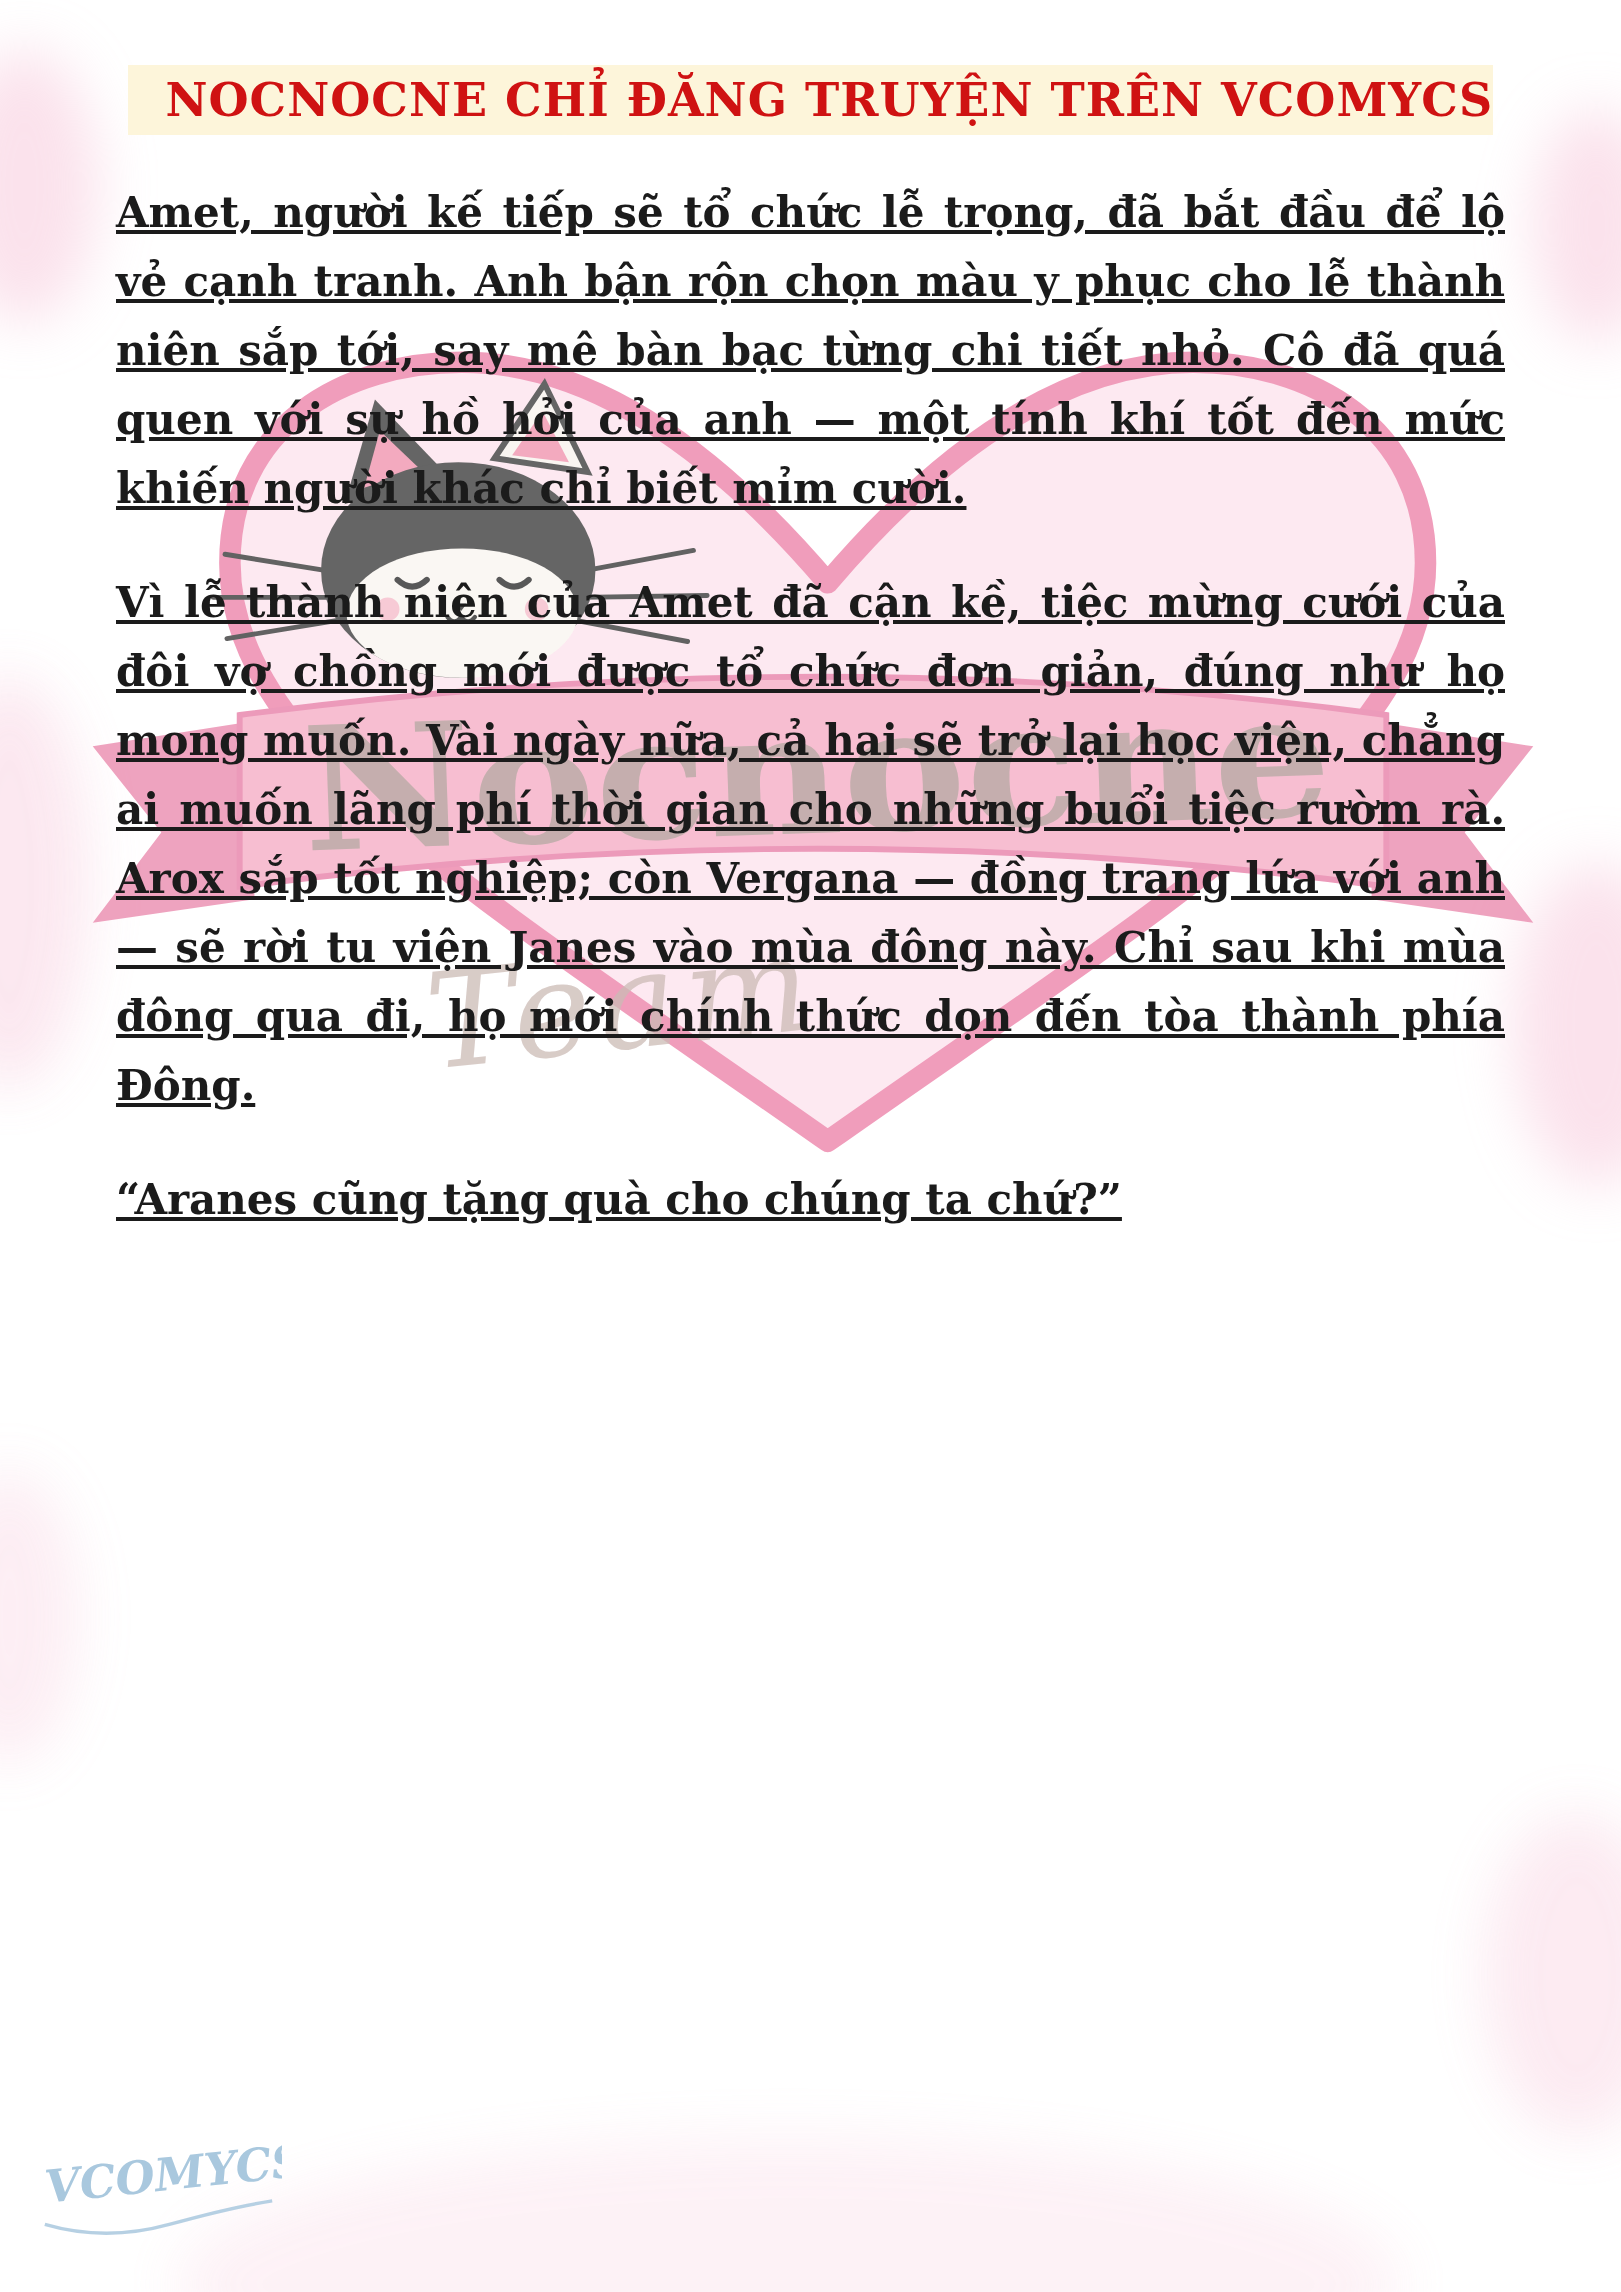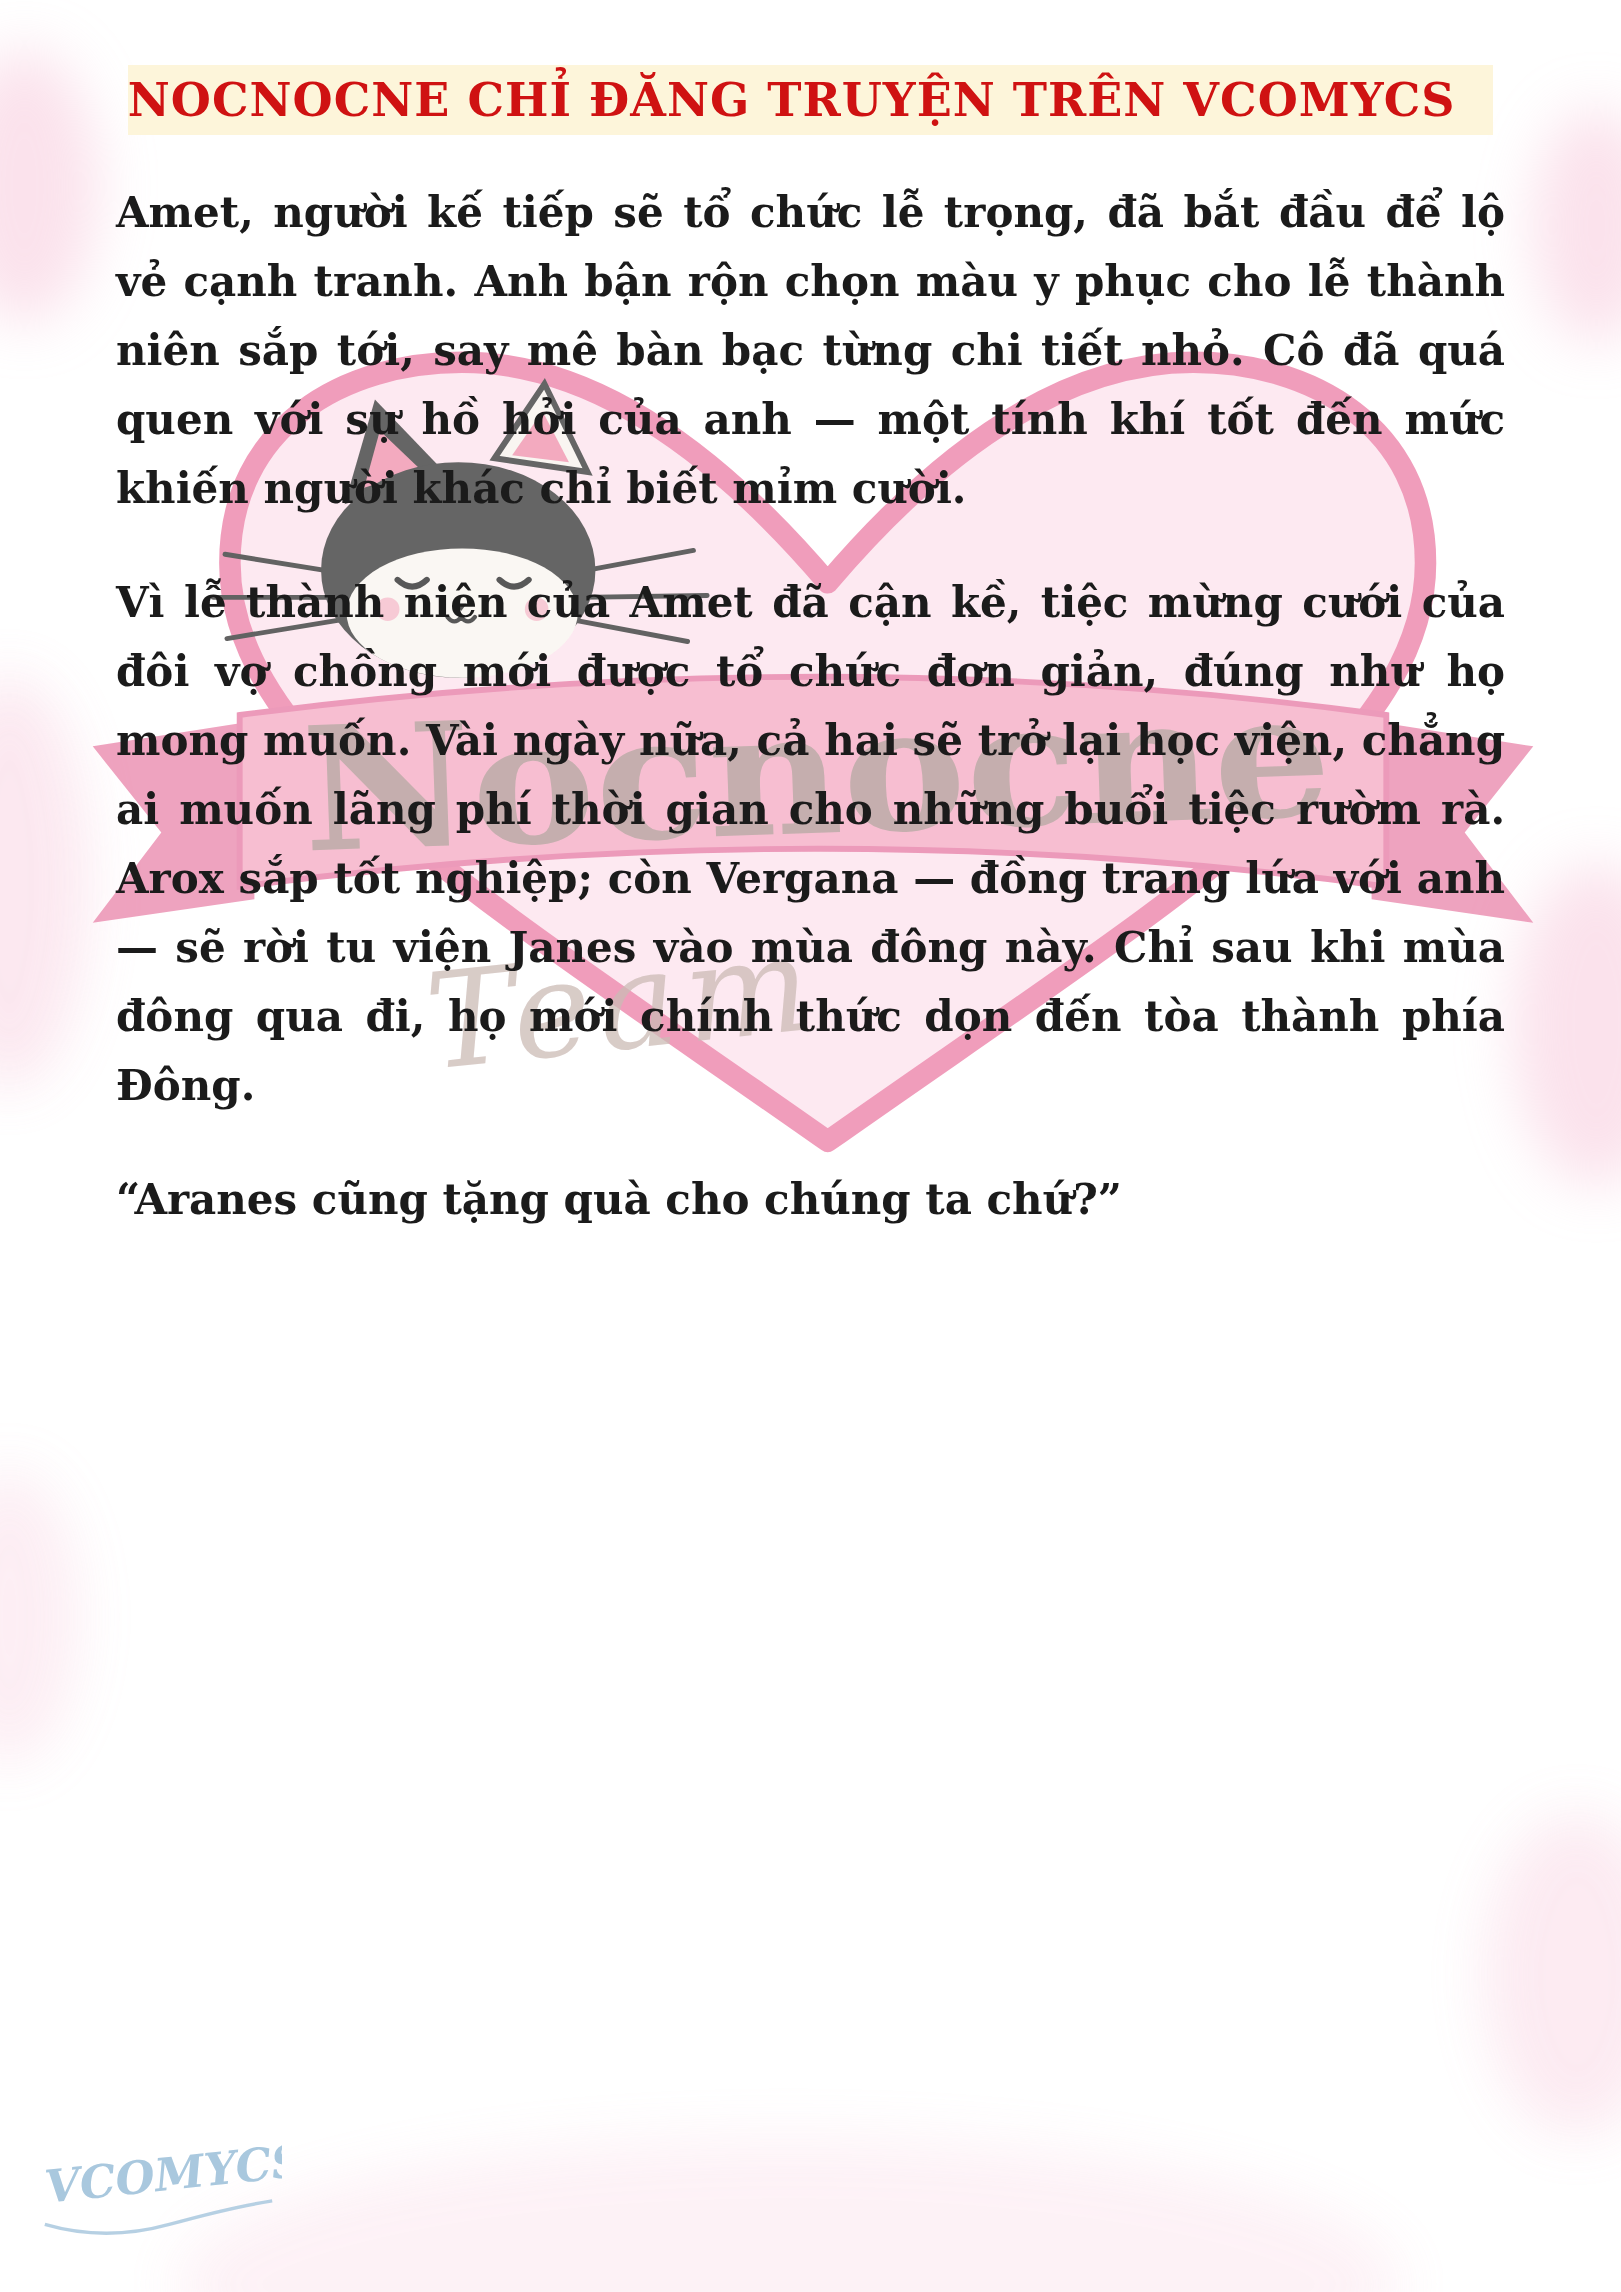--- a/index.html
+++ b/index.html
@@ -27,32 +27,33 @@
   }
   .content{
     position:absolute;left:116px;right:116px;top:65px;z-index:2;
   }
   .title{
     background:#fdf5da;
     color:#cf1212;
     font-weight:bold;
     font-size:46px;
     line-height:1.35;
-    text-align:left;
+    text-align:right;
     letter-spacing:1px;
     padding:3.9px 0;
     margin:0 11.8px 43px 11.8px;
   }
   .body-text p{
     margin:0 0 45px 0;
     font-size:42px;
     line-height:69px;
     font-weight:bold;
     color:#1b1b1b;
     text-align:justify;
+    text-decoration:underline;
   }
   .logo{
     position:absolute;left:37px;top:2142px;z-index:2;
   }
 </style>
 </head>
 <body>
 
 <div class="page">
 

